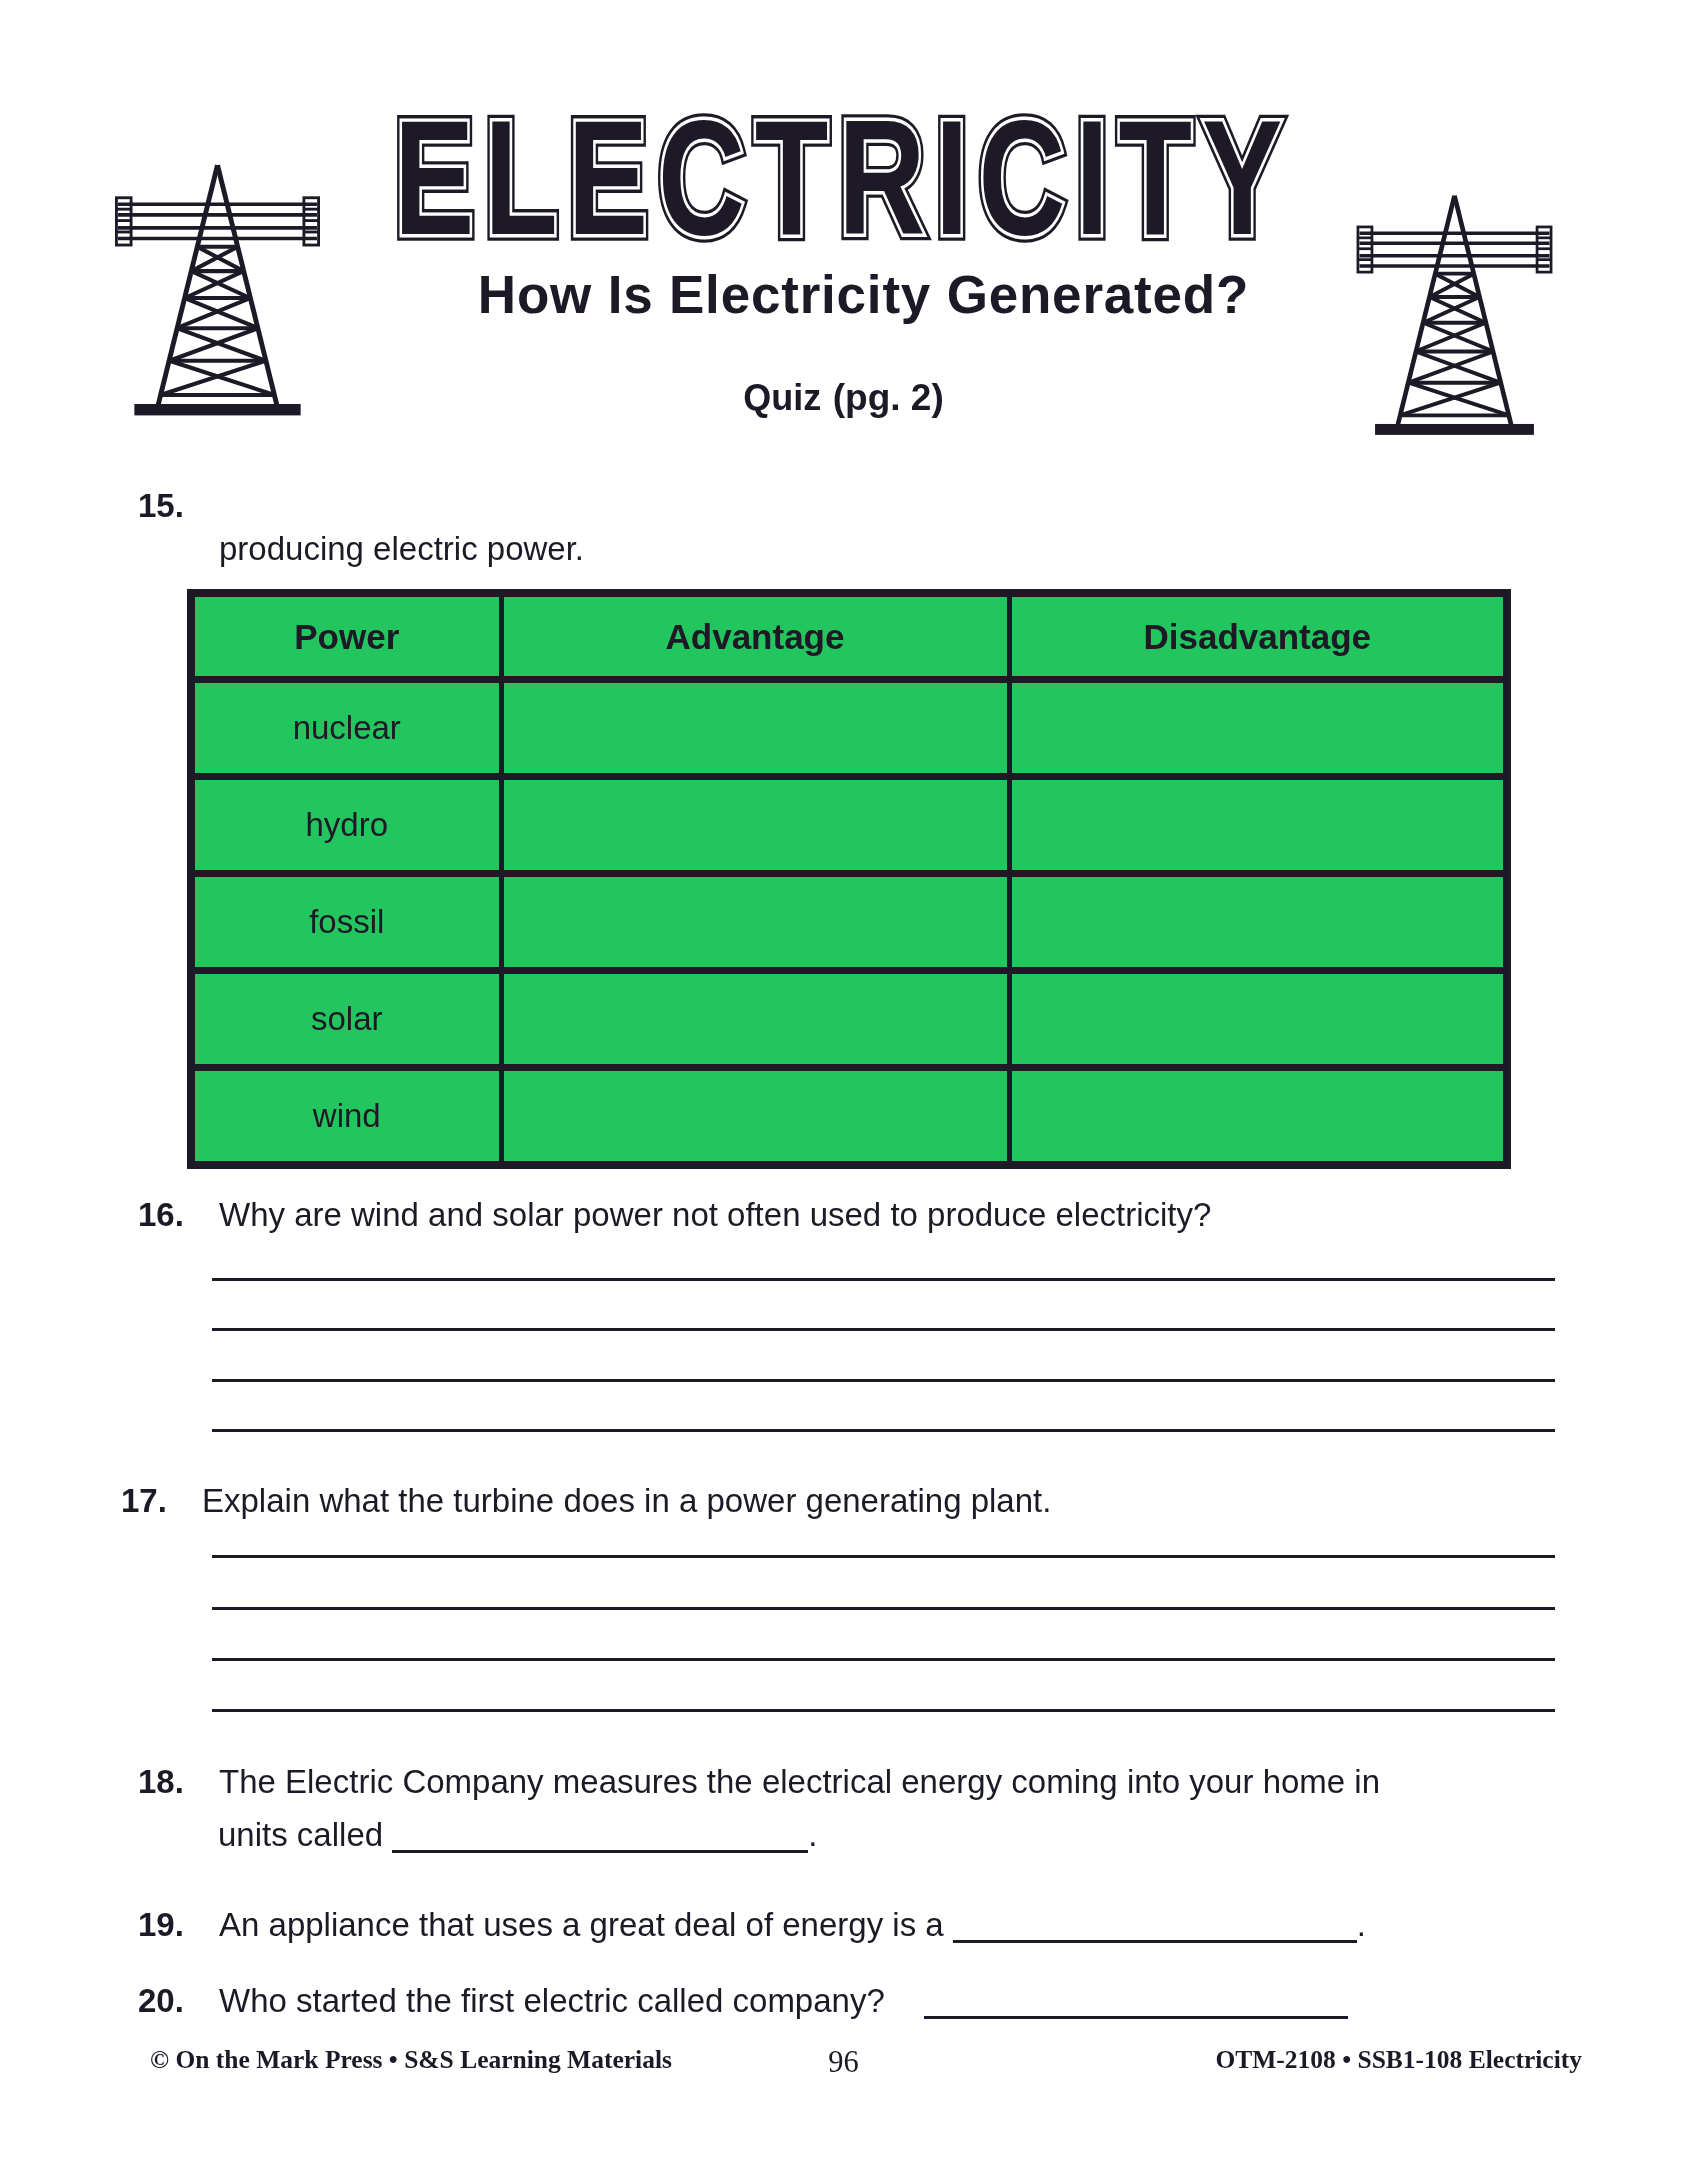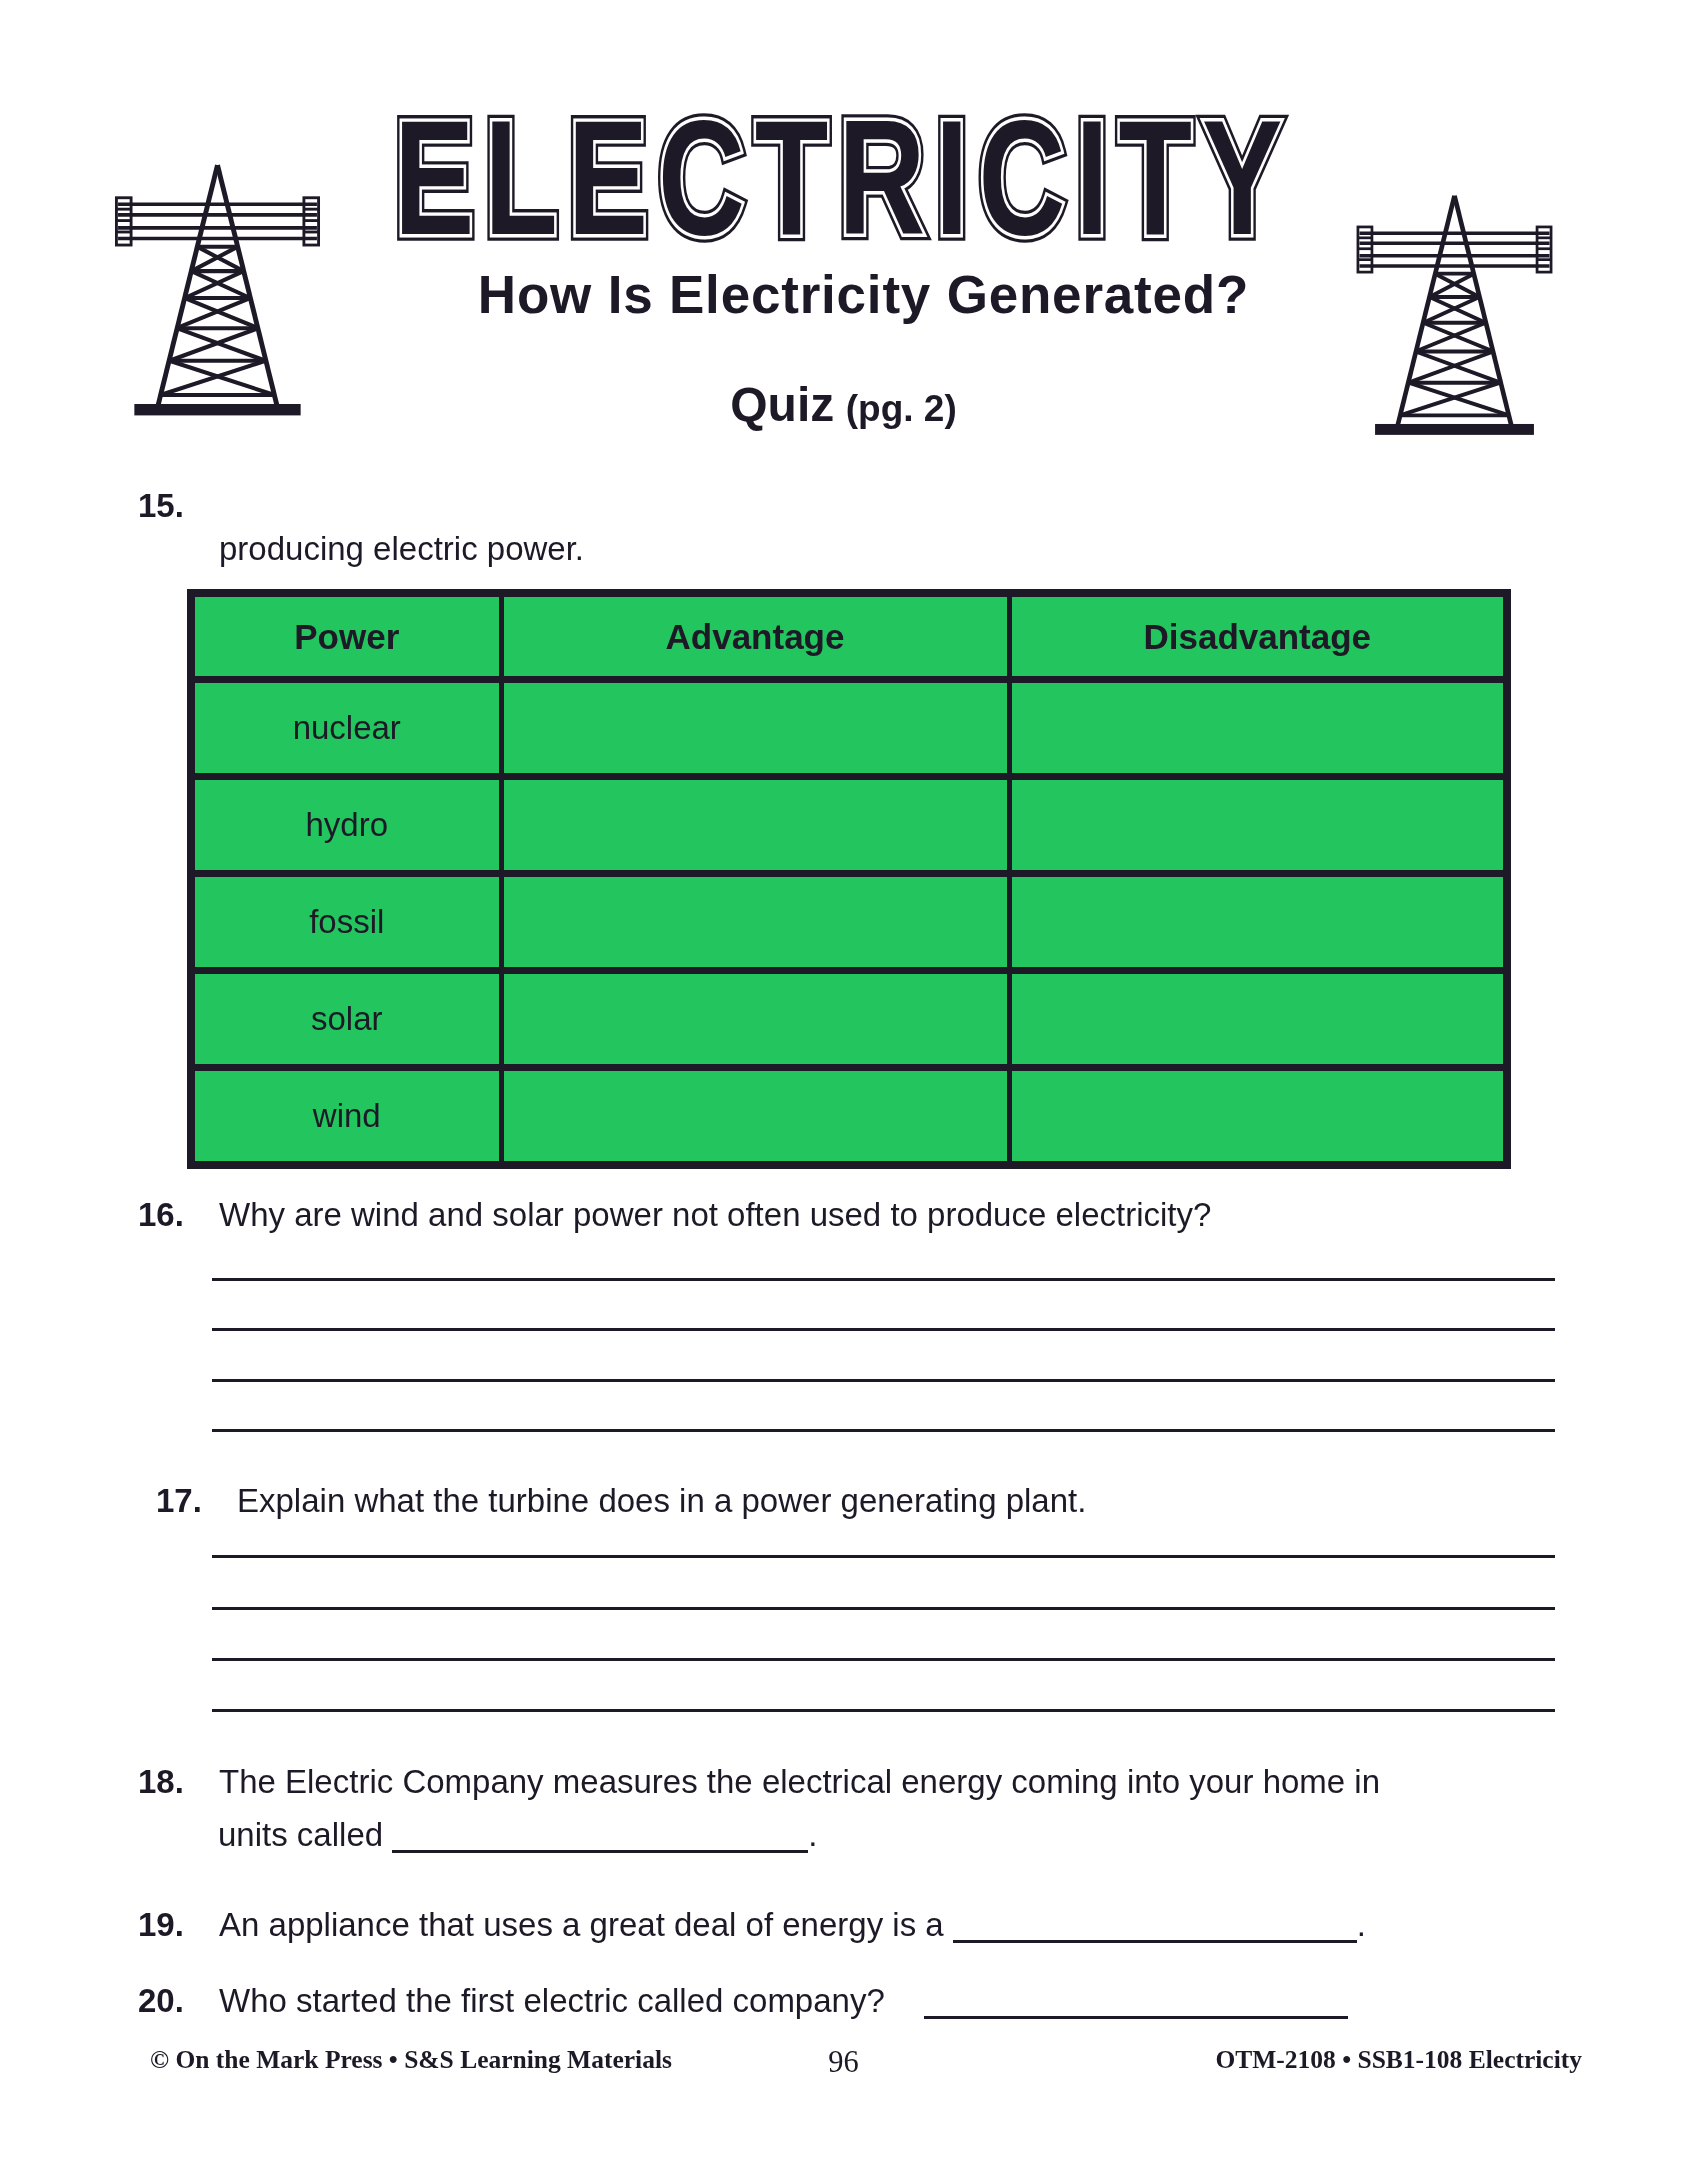--- a/index.html
+++ b/index.html
@@ -18,21 +18,21 @@
   }
   .title-layer{position:absolute;left:0;top:0;}
   .title-core{position:relative;color:#1d1926;}
   .t1{color:#1d1926;-webkit-text-stroke:11.5px #1d1926;}
   .t2{color:#ffffff;-webkit-text-stroke:5.8px #ffffff;}
   @supports not (-webkit-text-stroke: 2px #000){ .t1,.t2{display:none;} }
 
   .subtitle{position:absolute;left:0;right:0;top:264px;text-align:center;
     font-size:53px;font-weight:bold;letter-spacing:0.8px;margin-left:40px;}
   .quiz-line{position:absolute;left:0;right:0;top:377px;text-align:center;}
-  .quiz-label{font-size:48px;font-weight:bold;}
+  .quiz-label{font-size:36px;font-weight:bold;}
   .quiz-note{font-size:37px;font-weight:bold;margin-left:11.5px;}
 
   
   .qrow{position:absolute;display:flex;font-size:33px;line-height:43px;}
   .qnum{width:81px;flex:none;font-weight:bold;}
   .qtext{max-width:1335px;}
 
   
   table.power{border-collapse:collapse;table-layout:fixed;position:absolute;
     left:187px;top:589px;width:1315px;border:8.2px solid #1d1926;background:#22c55e;}
@@ -176,21 +176,21 @@
 
 <div class="qrow" style="left:138px;top:1193px;">
   <span class="qnum">16.</span>
   <span class="qtext">Why are wind and solar power not often used to produce electricity?</span>
 </div>
 <div class="ansline" style="top:1278px;"></div>
 <div class="ansline" style="top:1328px;"></div>
 <div class="ansline" style="top:1379px;"></div>
 <div class="ansline" style="top:1429px;"></div>
 
-<div class="qrow" style="left:156px;top:1479px;">
+<div class="qrow" style="left:121px;top:1479px;">
   <span class="qnum">17.</span>
   <span class="qtext">Explain what the turbine does in a power generating plant.</span>
 </div>
 <div class="ansline" style="top:1555px;"></div>
 <div class="ansline" style="top:1607px;"></div>
 <div class="ansline" style="top:1658px;"></div>
 <div class="ansline" style="top:1709px;"></div>
 
 <div class="qrow" style="left:138px;top:1760px;">
   <span class="qnum">18.</span>

